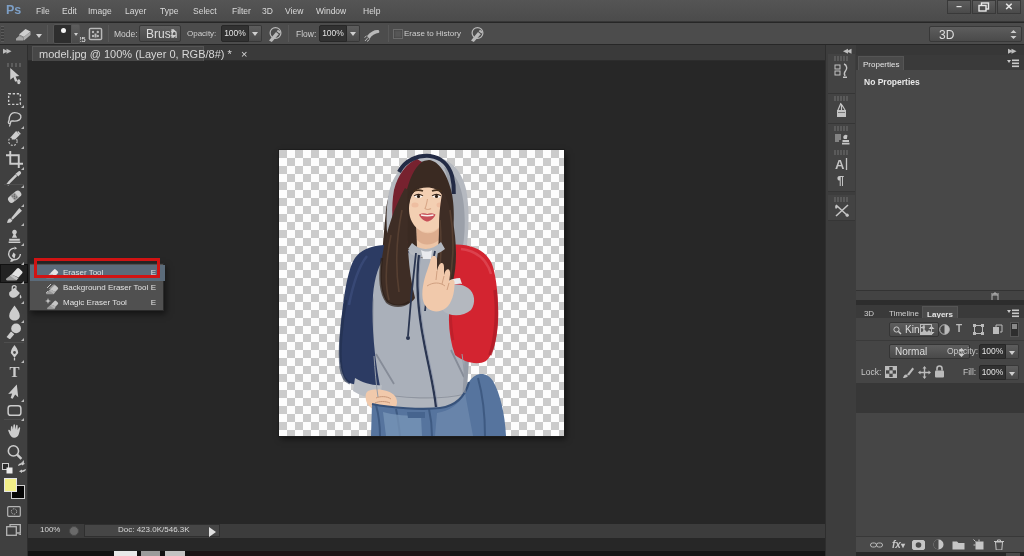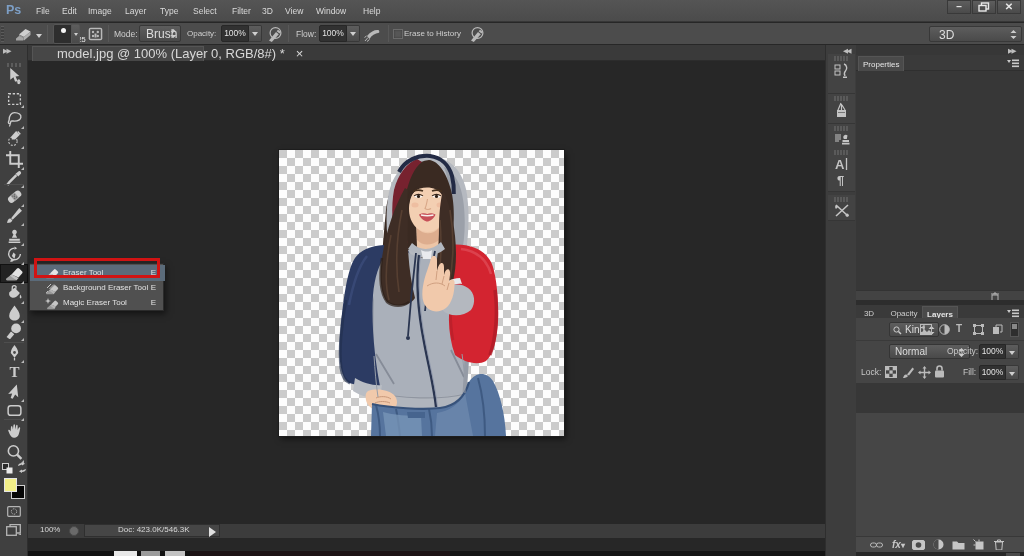--- a/index.html
+++ b/index.html
@@ -45,21 +45,21 @@
   .fa { position:absolute; left:21px; width:0; height:0;
     border-bottom:3px solid #b9b9b9; border-left:3px solid transparent; }
 
   
   #center { position:absolute; left:28px; top:45px; width:797px; height:511px;
     background:#272727; }
   #tabrow { position:absolute; left:0; top:0; width:797px; height:16px;
     background:#3a3a3a; border-bottom:1px solid #2c2c2c;}
   #doctab { position:absolute; left:4px; top:1px; width:172px; height:15px;
     background:#474747; border:1px solid #555; border-bottom:none; color:#d8d8d8;
-    font-size:13px; line-height:14px; text-align:left; padding-left:24px; white-space:nowrap; }
+    font-size:11px; line-height:14px; text-align:left; padding-left:6px; white-space:nowrap; }
   #statusbar { position:absolute; left:0; top:479px; width:797px; height:14px;
     background:#3c3c3c; color:#d8d8d8; font-size:8px; }
   #timelinerow { position:absolute; left:0; top:493px; width:797px; height:13px;
     background:#454545; }
   #timelinetab { position:absolute; left:5px; top:0; width:40px; height:13px;
     background:#525252; color:#e0e0e0; font-size:8px; line-height:13px;
     text-align:center; font-weight:bold;}
   #filmstrip { position:absolute; left:0; top:506px; width:797px; height:5px;
     background:#111; }
 
@@ -534,31 +534,34 @@
 
     <div class="ptabbar" style="top:10px;">
       <div class="ptab active" style="left:2px; width:46px; text-align:left; padding-left:4px;">Properties</div>
       <svg class="pmenuicon" style="top:4px;" viewBox="0 0 14 9">
         <path d="M1 1 l4 0 l-2 3 z" fill="#c9c9c9"></path>
         <rect x="6" y="0.5" width="7" height="1.6" fill="#c9c9c9"></rect>
         <rect x="6" y="3.5" width="7" height="1.6" fill="#c9c9c9"></rect>
         <rect x="6" y="6.5" width="7" height="1.6" fill="#c9c9c9"></rect>
       </svg>
     </div>
+    <div id="propcontent">
+      <div style="position:absolute;left:8px;top:7px;font-size:8.5px;font-weight:bold;color:#e9e9e9;">No Properties</div>
+    </div>
     <div id="propbottom">
       <svg style="position:absolute;left:134px;top:1px;" width="10" height="10" viewBox="0 0 10 10">
         <path d="M2 3 h6 v6 h-6 z M1 2 h8 M4 2 v-1 h2 v1" stroke="#b5b5b5" fill="none" stroke-width="1"></path>
       </svg>
     </div>
 
     <div style="position:absolute;left:0;top:255px;width:168px;height:5px;background:#2d2d2d;"></div>
     <div id="layersgroup">
       <div class="ptabbar" style="top:3px;">
         <div class="ptab" style="left:2px;width:22px;">3D</div>
-        <div class="ptab" style="left:26px;width:44px;">Opacity</div>
+        <div class="ptab" style="left:26px;width:44px;">Timeline</div>
         <div class="ptab active" style="left:66px;width:36px;font-weight:bold;">Layers</div>
         <svg class="pmenuicon" style="top:4px;" viewBox="0 0 14 9">
           <path d="M1 1 l4 0 l-2 3 z" fill="#c9c9c9"></path>
           <rect x="6" y="0.5" width="7" height="1.6" fill="#c9c9c9"></rect>
           <rect x="6" y="3.5" width="7" height="1.6" fill="#c9c9c9"></rect>
           <rect x="6" y="6.5" width="7" height="1.6" fill="#c9c9c9"></rect>
         </svg>
       </div>
 
       <div class="lrow" style="top:16px;height:23px;border-bottom:1px solid #3a3a3a;">

